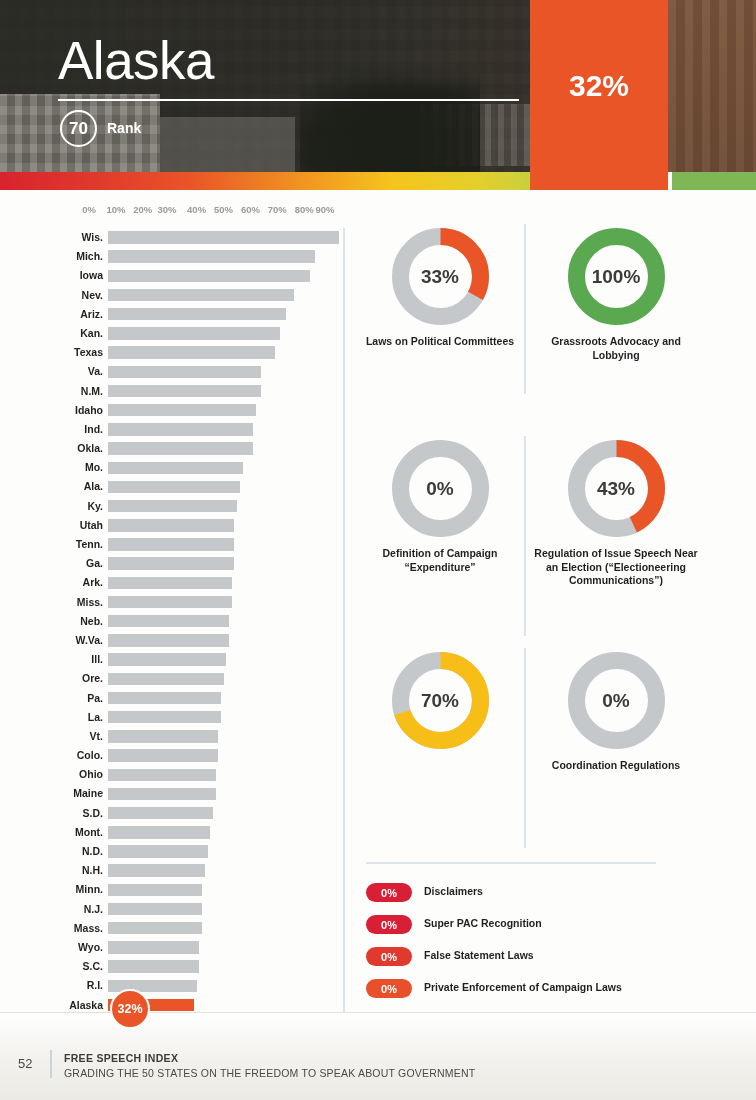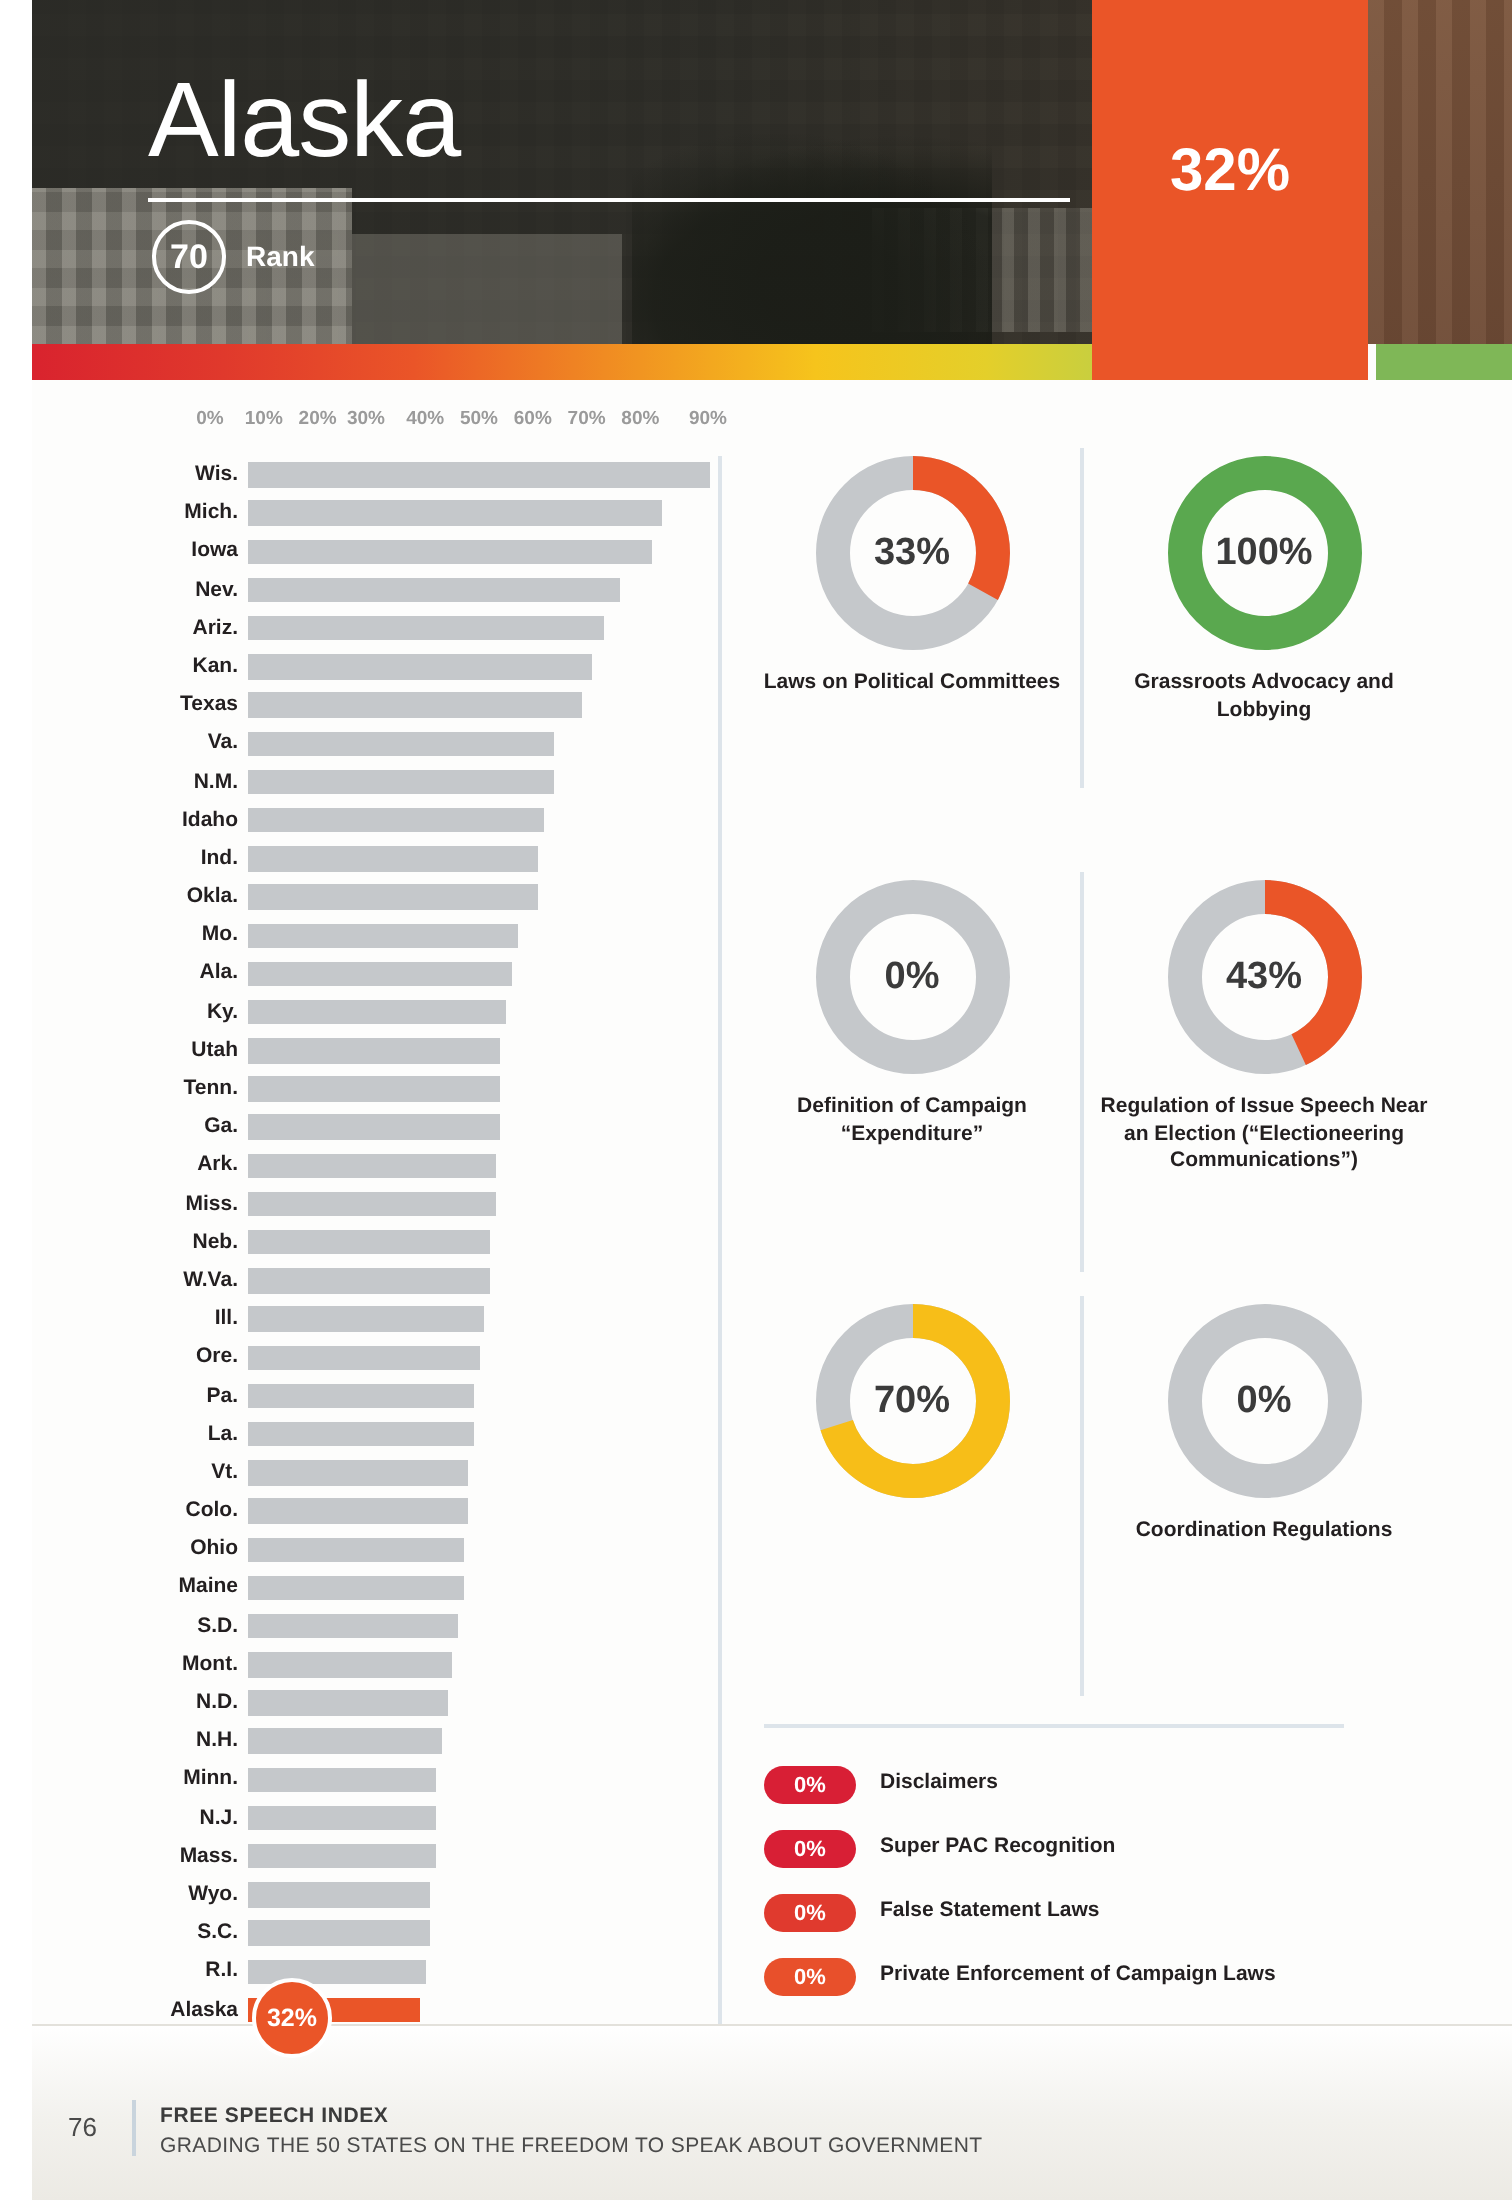--- a/index.html
+++ b/index.html
@@ -2,21 +2,21 @@
 <html><head>
 <meta charset="utf-8">
 <style>
   html,body{margin:0;padding:0;}
   body{
     width:756px;height:1100px;position:relative;overflow:hidden;
     background:#ffffff;
     font-family:"Liberation Sans", sans-serif;
     -webkit-font-smoothing:antialiased;
   }
-  .page{position:absolute;inset:0;background:#fdfdfc;margin-left:16px;}
+  .page{position:absolute;inset:0;background:#fdfdfc;}
 
   
   .header{position:absolute;left:0;top:0;width:756px;height:172px;overflow:hidden;background:#3a3a36;}
   .hero-photo{position:absolute;inset:0;
     background:
       linear-gradient(90deg, rgba(42,42,38,.92) 0%, rgba(42,42,38,.80) 45%, rgba(50,46,40,.72) 70%, rgba(60,50,42,.70) 100%),
       repeating-linear-gradient(90deg,#6d6a60 0 9px,#5d5a51 9px 18px),
       repeating-linear-gradient(0deg,#57544c 0 11px,#46443d 11px 22px);
     background-blend-mode:normal,overlay,normal;
   }
@@ -132,21 +132,21 @@
     <div class="axis" id="axis">
         <span style="left: 89px;">0%</span>
         <span style="left: 115.9px;">10%</span>
         <span style="left: 142.8px;">20%</span>
         <span style="left: 167px;">30%</span>
         <span style="left: 196.6px;">40%</span>
         <span style="left: 223.5px;">50%</span>
         <span style="left: 250.4px;">60%</span>
         <span style="left: 277.3px;">70%</span>
         <span style="left: 304.2px;">80%</span>
-        <span style="left: 332px; padding-left: 12px;">90%</span>
+        <span style="left: 319px; padding-left: 12px;">90%</span>
       </div>
     <div class="bars" id="bars">
         <div class="brow">
           <div class="bname">Wis.</div>
           <div class="bbar" style="width: 231.34px;"></div>
         </div>
         <div class="brow">
           <div class="bname">Mich.</div>
           <div class="bbar" style="width: 207.13px;"></div>
         </div>
@@ -404,19 +404,19 @@
         <div class="badge-label">False Statement Laws</div>
       </div>
       <div class="badge-row">
         <div class="badge" style="background: rgb(232, 80, 43);">0%</div>
         <div class="badge-label">Private Enforcement of Campaign Laws</div>
       </div>
     </div>
 
   <div class="footer">
     <div class="footer-line"></div>
-    <div class="page-num">76</div>
+    <div class="page-num">52</div>
     <div class="foot-rule"></div>
     <div class="foot-t1">FREE SPEECH INDEX</div>
     <div class="foot-t2">GRADING THE 50 STATES ON THE FREEDOM TO SPEAK ABOUT GOVERNMENT</div>
   </div>
 
 </div>
 
 </body></html>

